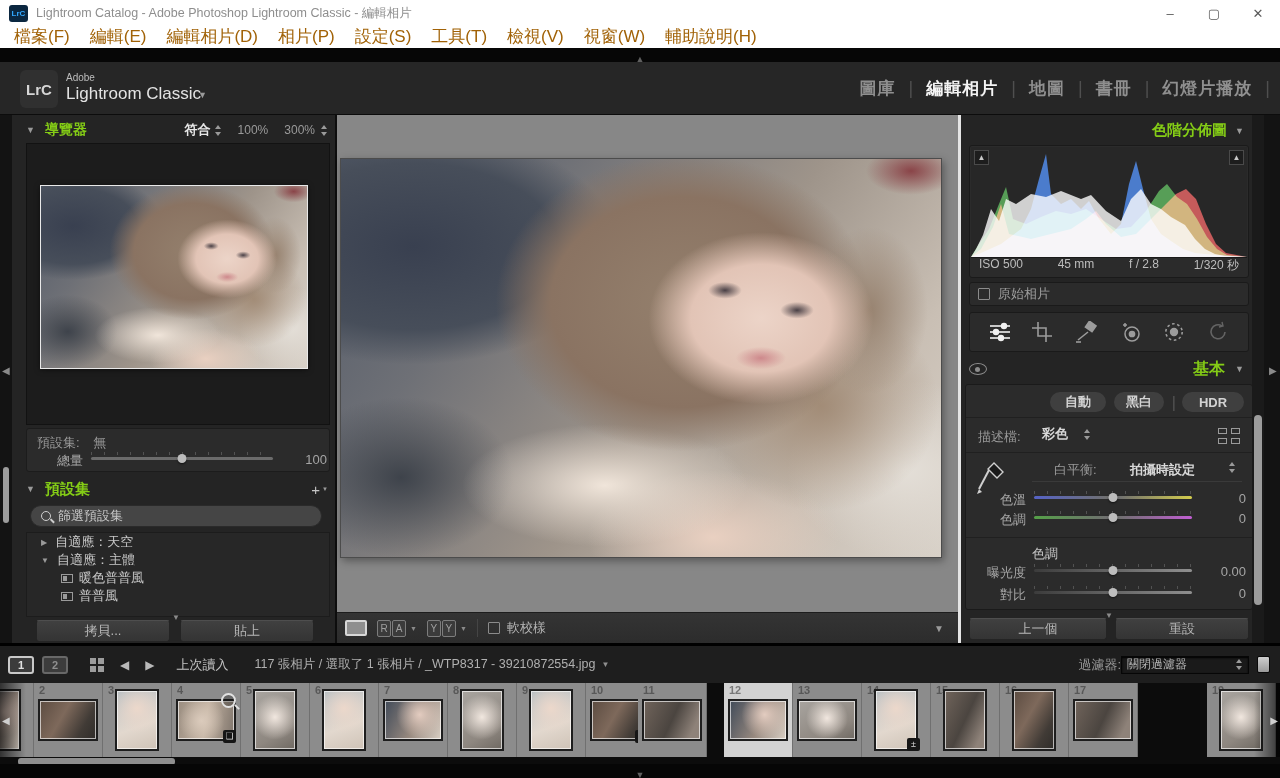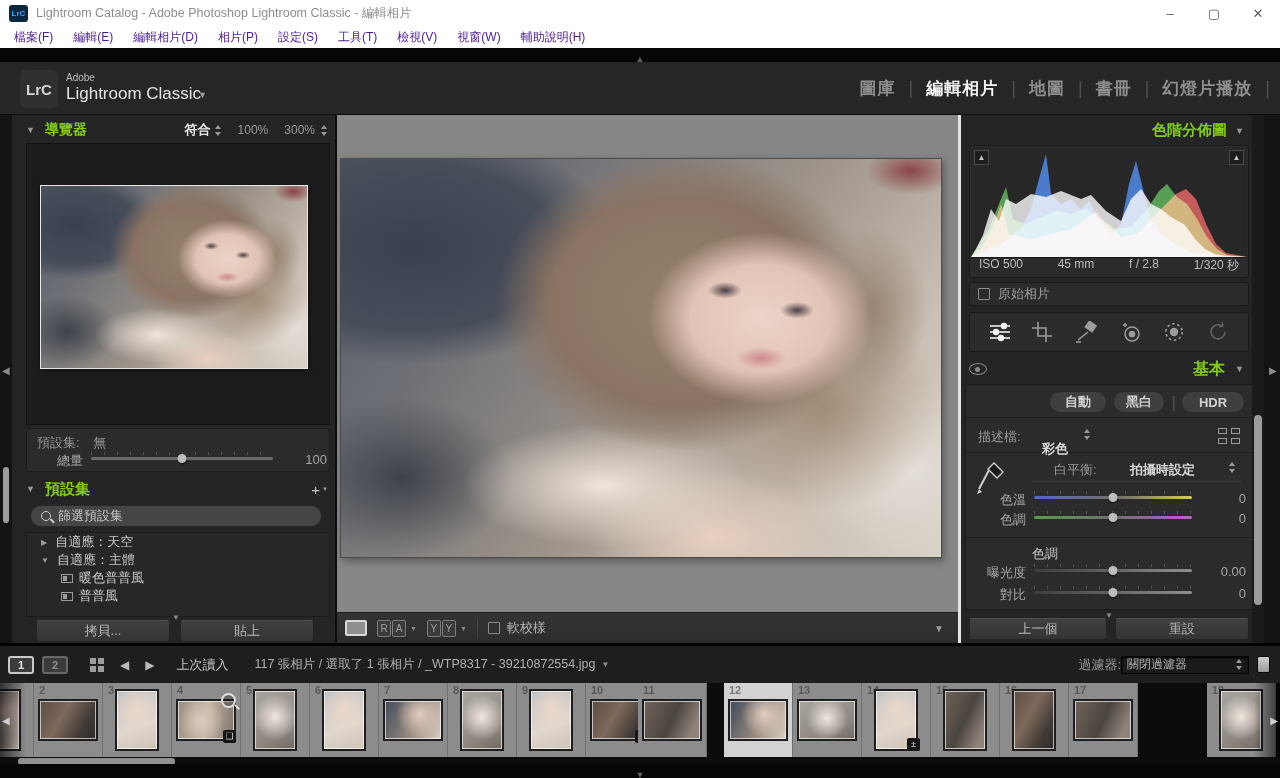--- a/index.html
+++ b/index.html
@@ -8,21 +8,21 @@
 
   
   .titlebar{position:absolute;left:0;top:0;width:1280px;height:26px;background:#fff;display:flex;align-items:center}
   .lrc-badge{width:19px;height:17px;margin-left:9px;border-radius:3px;background:#0b2740;color:#31a8ff;font-size:8px;font-weight:bold;display:flex;align-items:center;justify-content:center}
   .win-title{margin-left:8px;font-size:12.5px;color:#8e8e8e}
   .win-ctrls{margin-left:auto;display:flex}
   .win-btn{width:44px;height:26px;display:flex;align-items:center;justify-content:center;color:#5a5a5a;font-size:13px}
 
   
   .menubar{position:absolute;left:0;top:26px;width:1280px;height:22px;background:#fff;display:flex;align-items:center;padding-left:4px}
-  .menu-item{padding:0 10px;font-size:12px;color:#4c1d95;line-height:22px}
+  .menu-item{padding:0 10px;font-size:17px;color:#a16207;line-height:22px}
 
   
   .top-strip{position:absolute;left:0;top:48px;width:1280px;height:14px;background:#060606;text-align:center}
   .bottom-strip{position:absolute;left:0;top:764px;width:1280px;height:14px;background:#060606;text-align:center}
   .strip-arrow{color:#5f5f5f;font-size:9px;line-height:14px}
 
   
   .appheader{position:absolute;left:0;top:62px;width:1280px;height:53px;background:#262626;border-bottom:1px solid #0c0c0c}
   .logo-sq{position:absolute;left:20px;top:8px;width:38px;height:38px;background:#303030;border-radius:6px;color:#d6d6d6;font-weight:bold;font-size:15px;display:flex;align-items:center;justify-content:center}
   .brand-top{position:absolute;left:66px;top:10px;font-size:10px;color:#bdbdbd}
@@ -415,21 +415,21 @@
 
     <div class="b-sect" style="height:33px">
       <div class="pill" style="position:absolute;right:146px;top:7px;width:56px;height:20px">自動</div>
       <div class="pill" style="position:absolute;right:88px;top:7px;width:50px;height:20px">黑白</div>
       <span style="position:absolute;right:76px;top:9px;color:#555">|</span>
       <div class="pill" style="position:absolute;right:8px;top:7px;width:62px;height:20px">HDR</div>
     </div>
 
     <div class="b-sect" style="height:35px">
       <span class="dim" style="position:absolute;left:12px;top:10px;font-size:13px">描述檔:</span>
-      <span class="bright" style="position:absolute;left:76px;top:22px;font-size:13px;font-weight:bold">彩色</span>
+      <span class="bright" style="position:absolute;left:76px;top:7px;font-size:13px;font-weight:bold">彩色</span>
       <span class="updn" style="position:absolute;left:118px;top:11px"></span>
       <span class="grid-ico" style="position:absolute;right:12px;top:10px">
           <i style="left:0;top:0"></i>
           <i style="right:0;top:0"></i>
           <i style="left:0;bottom:0"></i>
           <i style="right:0;bottom:0"></i>
         </span>
     </div>
 
     <div class="b-sect" style="height:85px">

